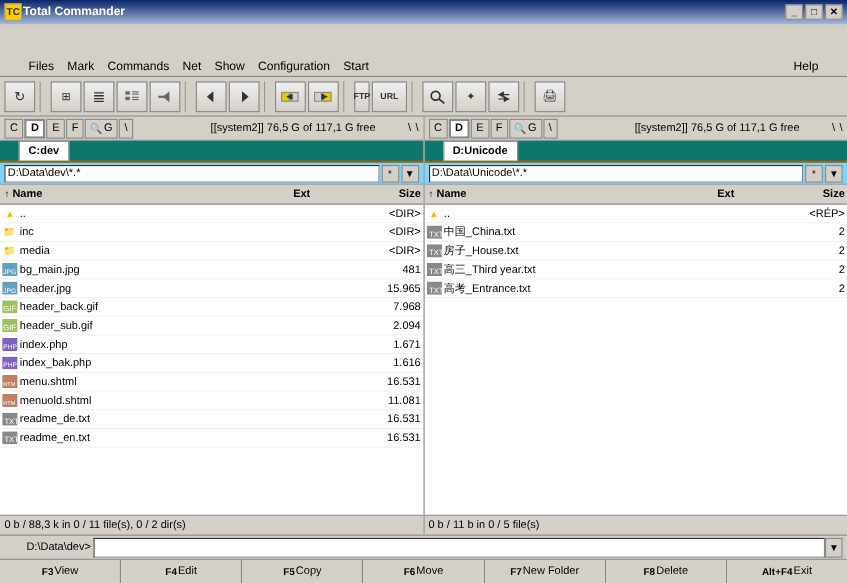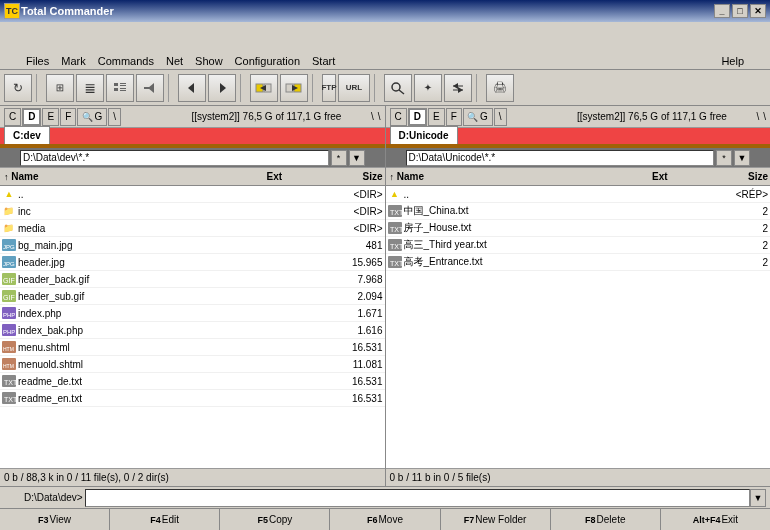--- a/index.html
+++ b/index.html
@@ -158,51 +158,51 @@
       height: 22px;
       display: flex;
       align-items: center;
       padding: 1px 4px;
       border-bottom: 1px solid #999;
       flex-shrink: 0;
     }
 
     
     .panel-tabs {
-      background: #ef4444;
+      background: #0f766e;
       height: 20px;
       display: flex;
       align-items: flex-end;
-      padding: 0 4px;
-      border-bottom: 4px solid #a16207;
+      padding: 0 17px;
+      border-bottom: 2px solid #a16207;
       flex-shrink: 0;
     }
     .panel-tab {
       height: 18px;
       padding: 0 8px;
       border: 1px solid #888;
       border-bottom: none;
       background: #d4d0c8;
       font-size: 10px;
       display: flex;
       align-items: center;
       cursor: pointer;
     }
     .panel-tab.active {
       background: white;
       font-weight: bold;
     }
 
     
     .panel-path {
-      background: #737373;
+      background: #7dd3fc;
       height: 20px;
       display: flex;
       align-items: center;
-      padding: 0 20px;
+      padding: 0 4px;
       border-bottom: 1px solid #999;
       flex-shrink: 0;
     }
     .path-input {
       flex: 1;
       height: 16px;
       border: 1px inset #888;
       background: white;
       padding: 0 2px;
       font-size: 10px;

